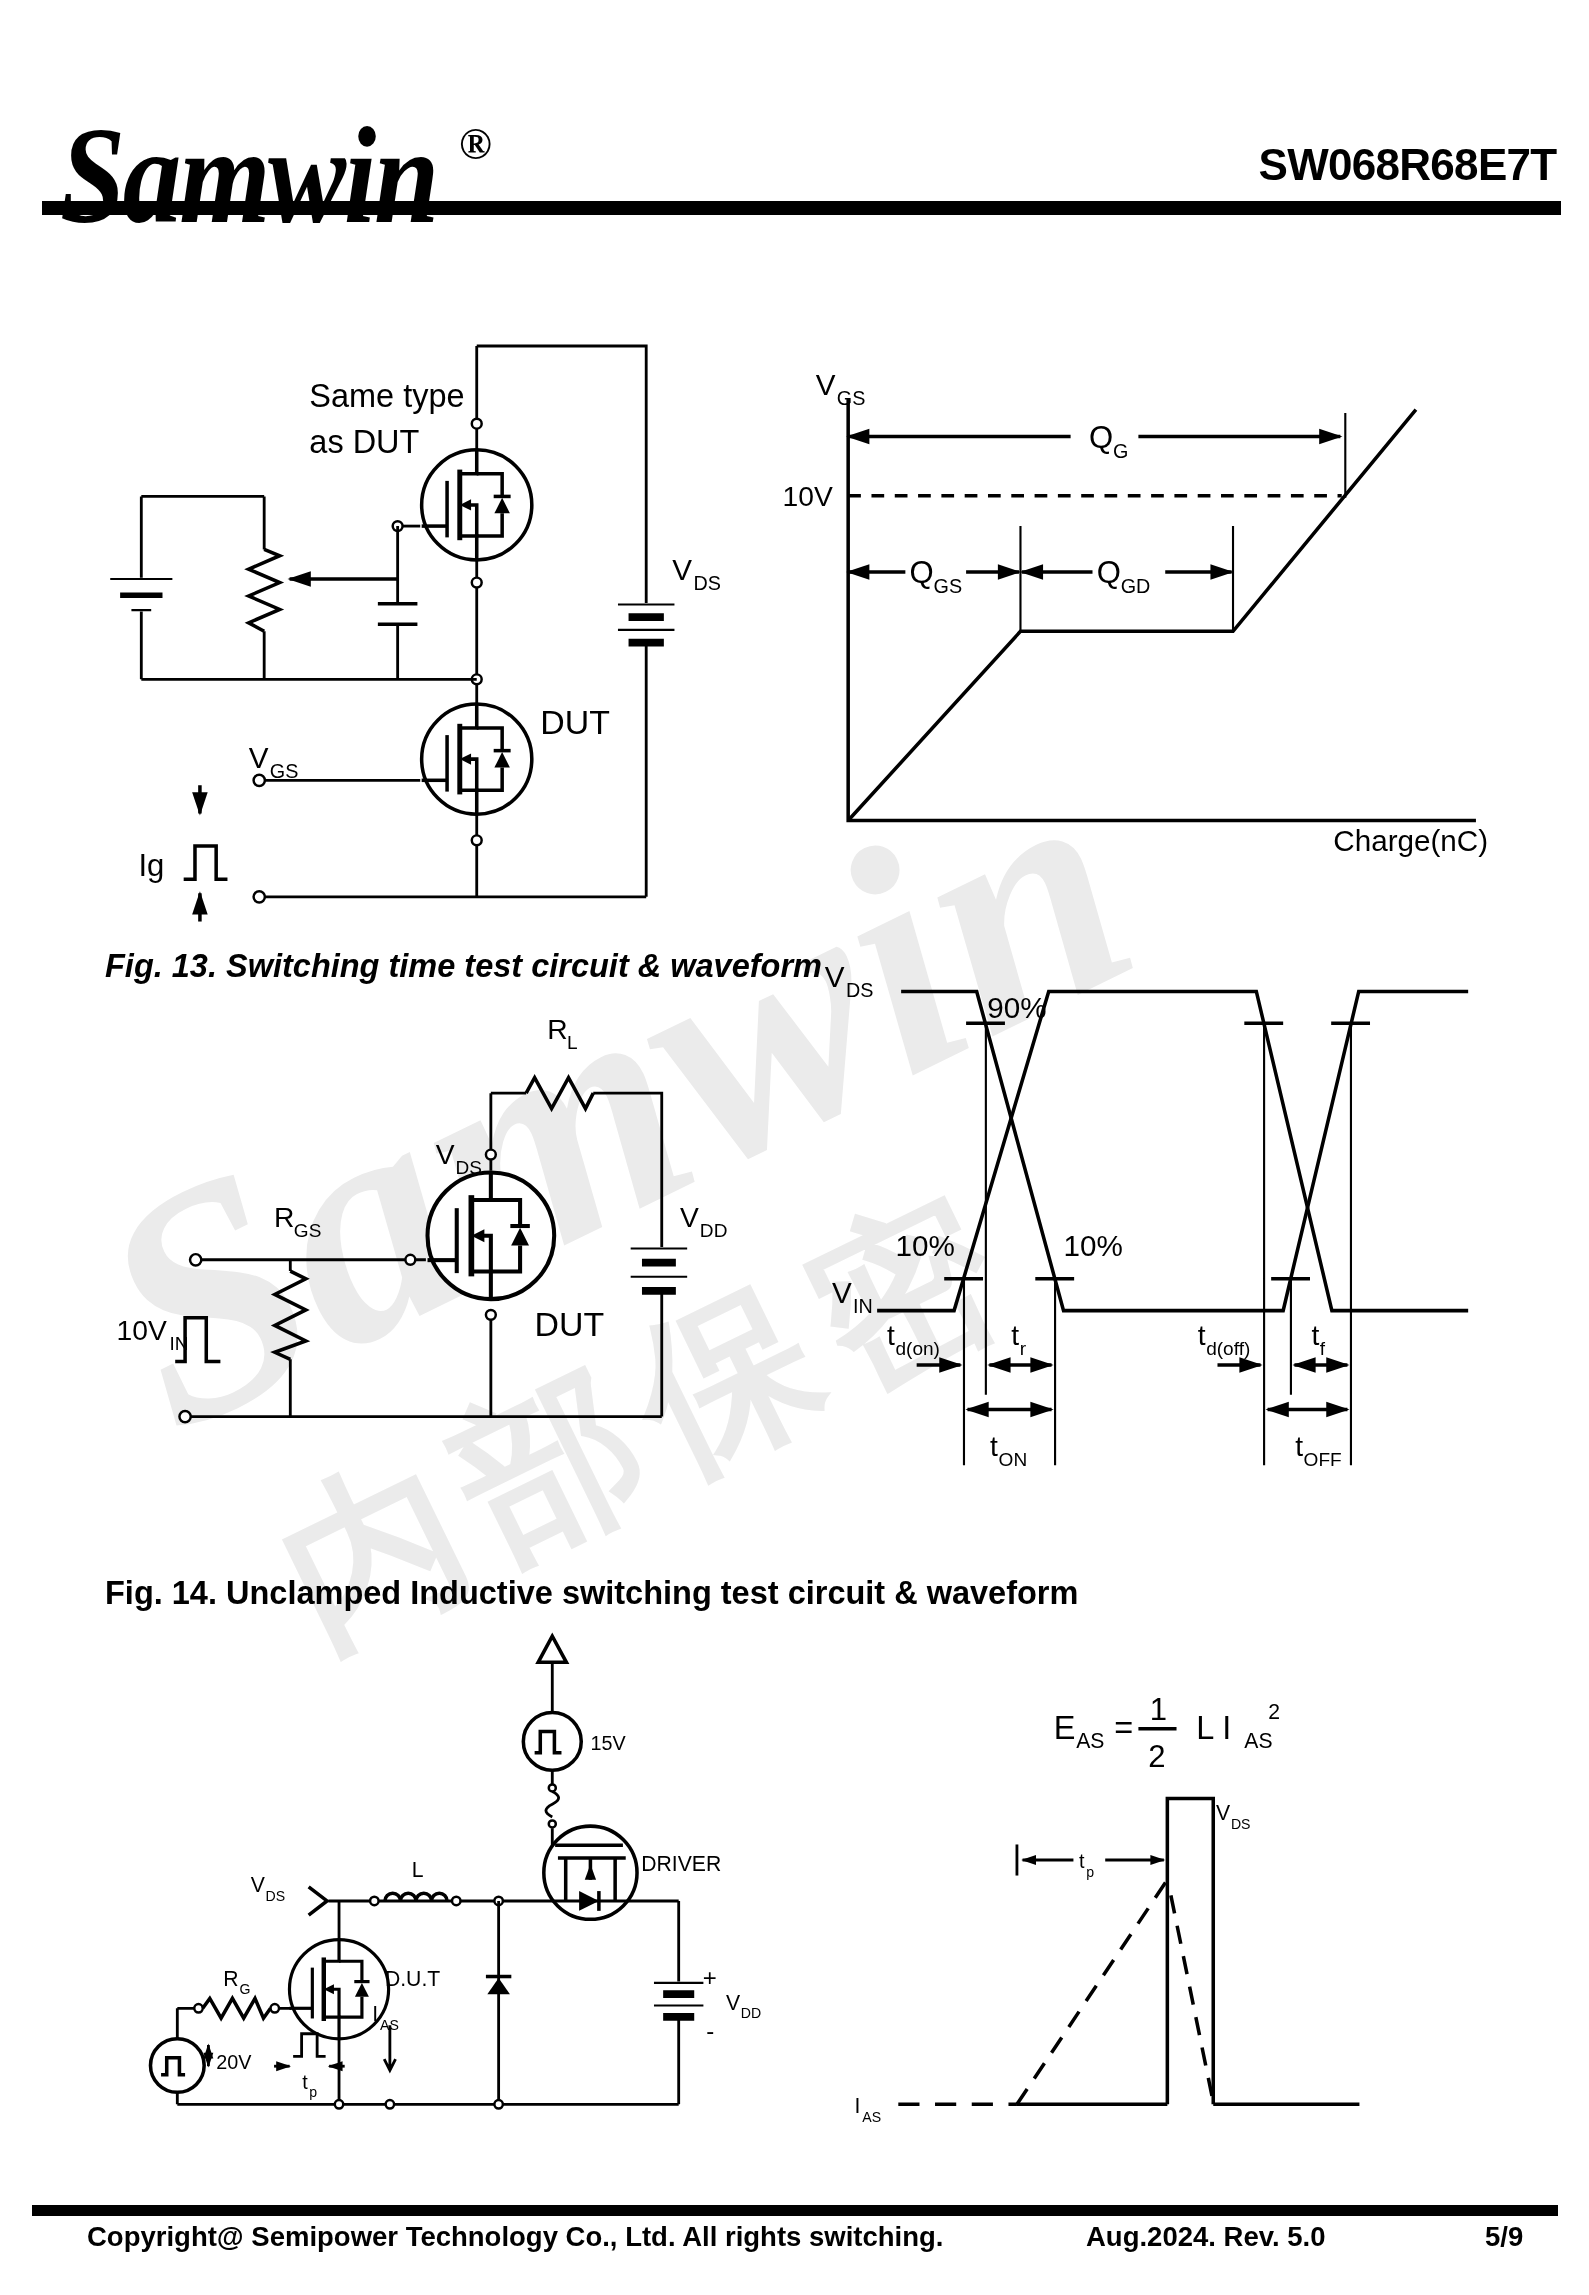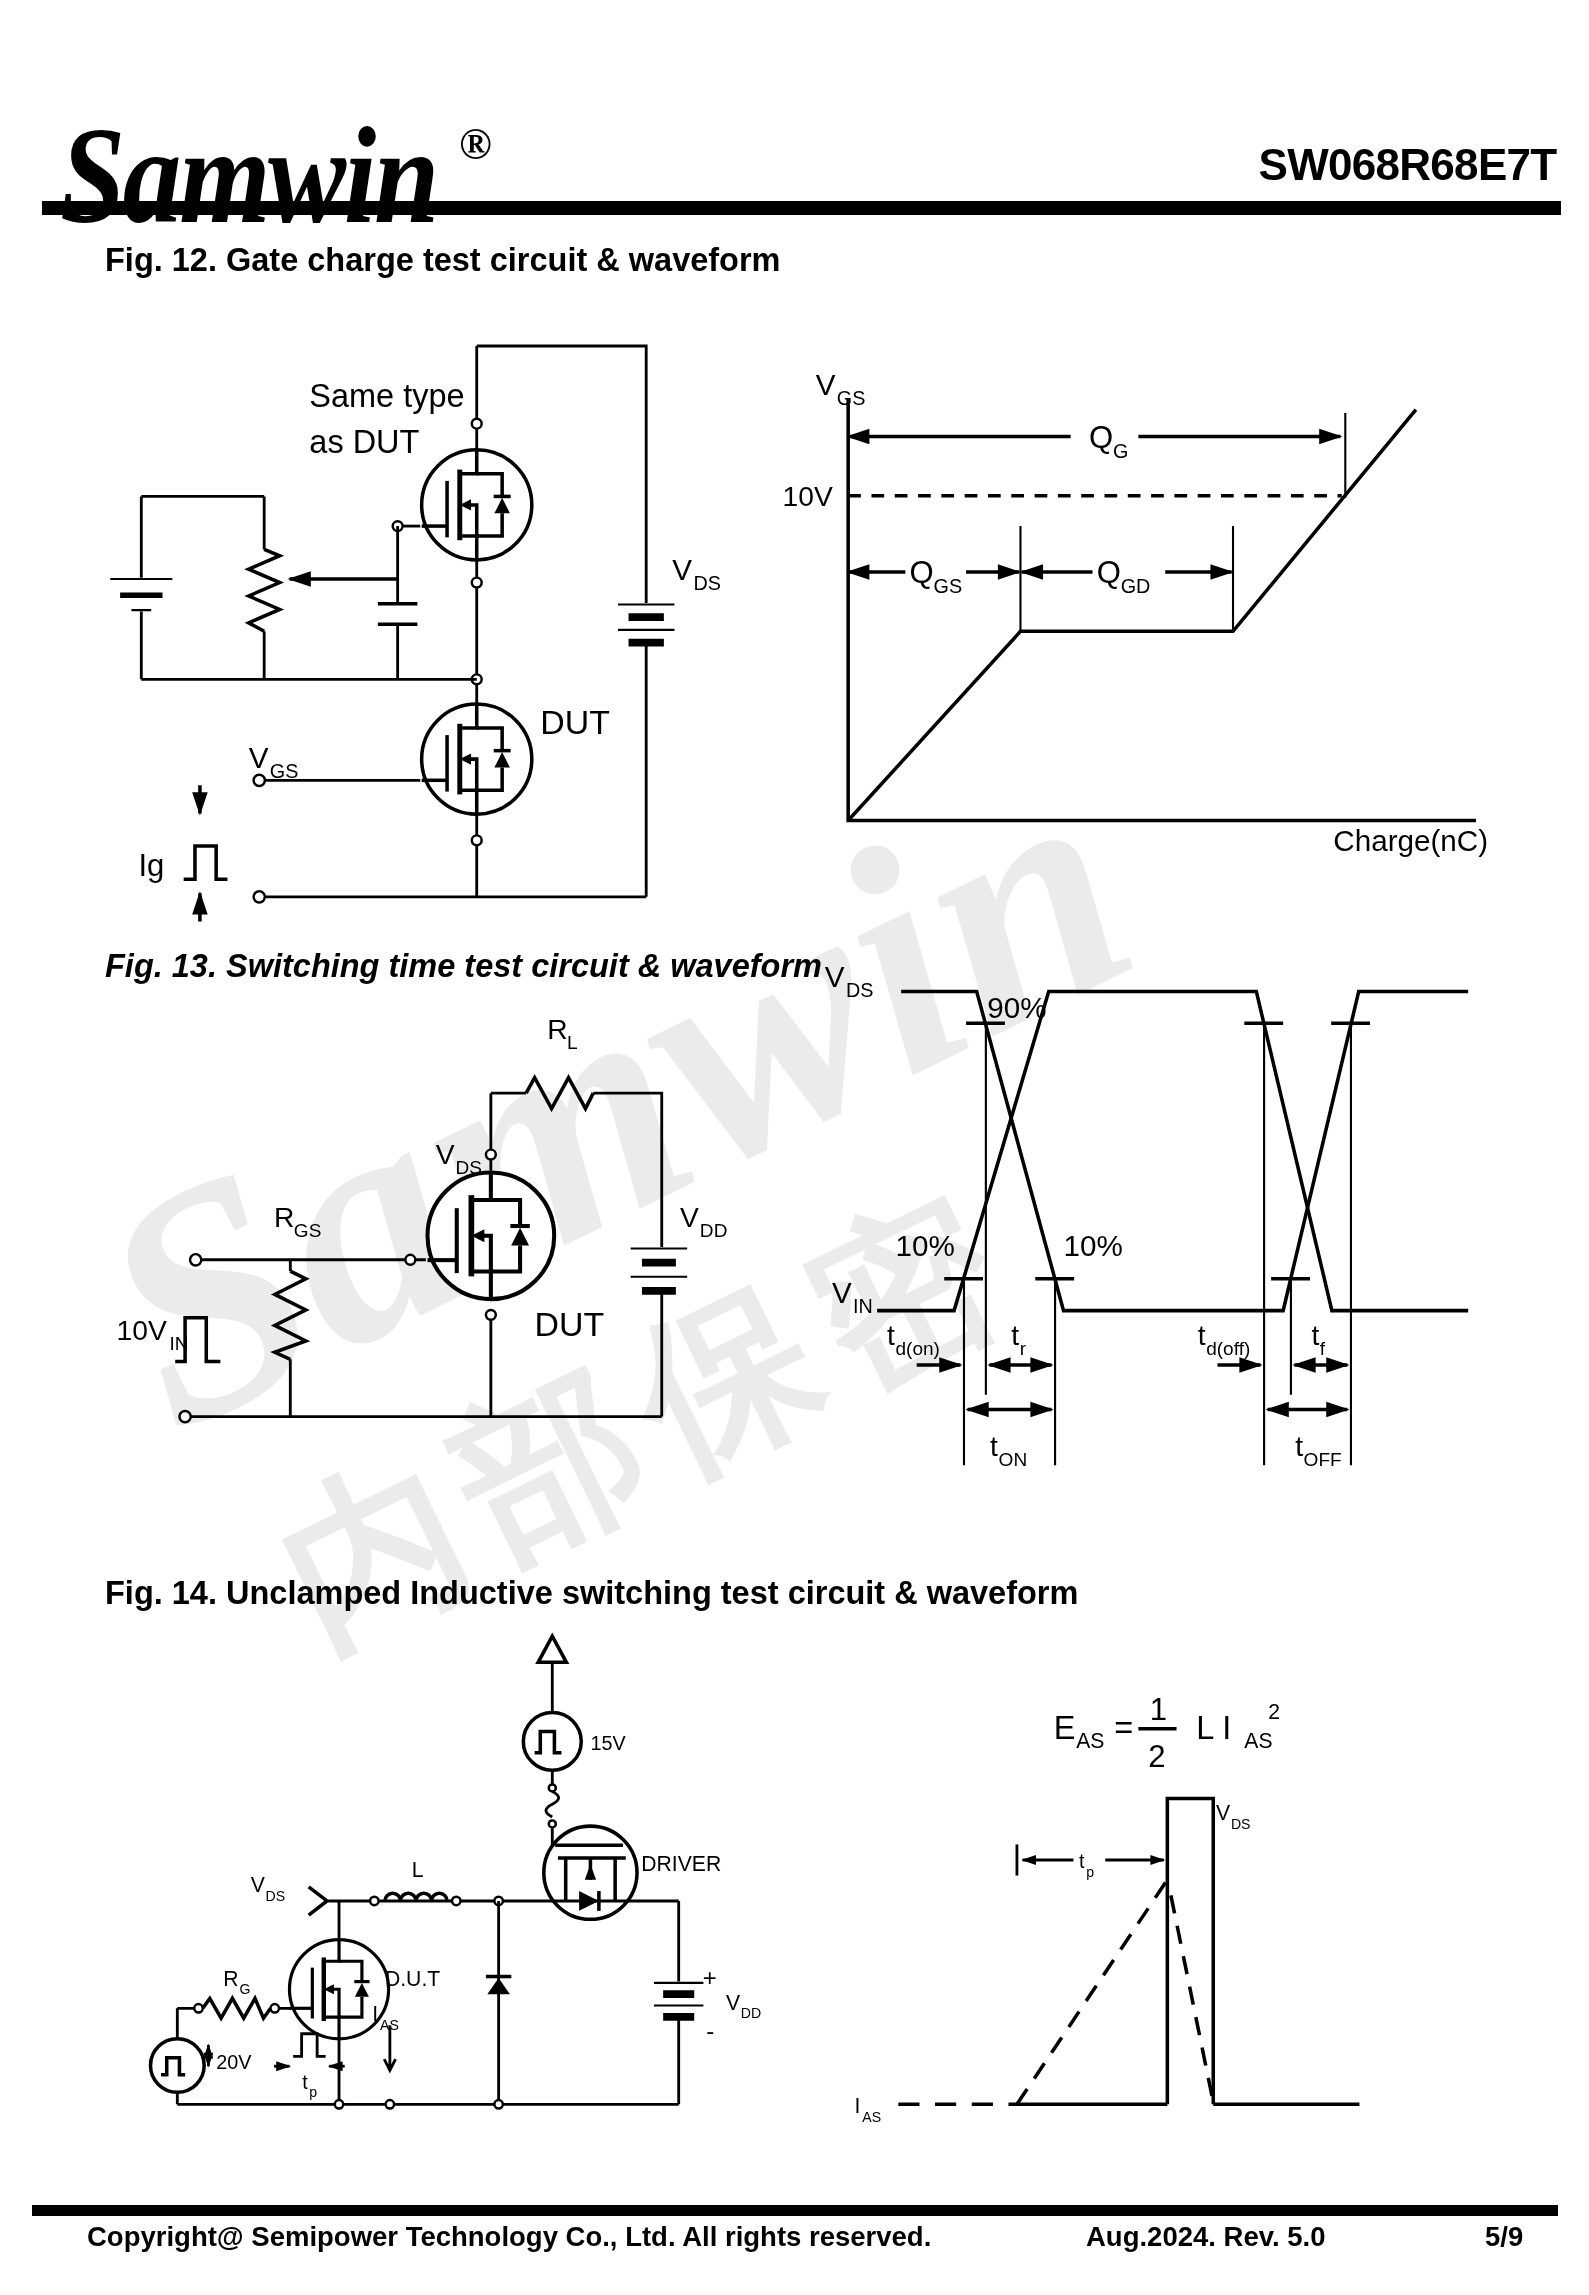--- a/index.html
+++ b/index.html
@@ -49,21 +49,20 @@
 <div class="page">
 
   <div class="wm wm1">Samwin</div>
   <div class="wm wm2">内部保密</div>
 
   <div class="logo">Samwin</div>
   <div class="reg">®</div>
   <div class="part">SW068R68E7T</div>
   <div class="rule"></div>
 
-  <div class="figtitle" id="t12">Fig. 12. Gate charge test circuit &amp; waveform</div>
   <div class="figtitle" id="t13">Fig. 13. Switching time test circuit &amp; waveform</div>
   <div class="figtitle" id="t14">Fig. 14. Unclamped Inductive switching test circuit &amp; waveform</div>
 
   <svg class="diagrams" width="1589" height="2295" viewBox="0 0 2250 3250">
     <defs>
       <marker id="ahE" orient="auto" markerUnits="userSpaceOnUse" markerWidth="40" markerHeight="30" refX="32" refY="14">
           <path d="M2,3 L35,14 L2,25 z"></path>
         </marker>
       <marker id="ahS" orient="auto-start-reverse" markerUnits="userSpaceOnUse" markerWidth="40" markerHeight="30" refX="32" refY="14">
           <path d="M2,3 L35,14 L2,25 z"></path>
@@ -323,18 +322,18 @@
       <path d="M1440,2980 L1653,2662" stroke="#000" stroke-width="5" fill="none" stroke-dasharray="26 18"></path>
       <path d="M1658,2684 L1717,2972" stroke="#000" stroke-width="5" fill="none" stroke-dasharray="26 18"></path>
       <path d="M1272,2980 H1440" stroke="#000" stroke-width="5" fill="none" stroke-dasharray="30 22"></path>
       <path class="wire5" d="M1440,2980 H1653 M1718,2980 H1925"></path>
       <text class="s30" x="1210" y="2992">I</text>
       <text class="s20" x="1221" y="3005">AS</text>
     </g>
   </svg>
 
   <div class="fbar"></div>
-  <div class="ftext" id="fcopy">Copyright@ Semipower Technology Co., Ltd. All rights reserved.</div>
+  <div class="ftext" id="fcopy">Copyright@ Semipower Technology Co., Ltd. All rights switching.</div>
   <div class="ftext" id="frev">Aug.2024. Rev. 5.0</div>
   <div class="ftext" id="fpage">5/9</div>
 
 </div>
 
 
 </body></html>

